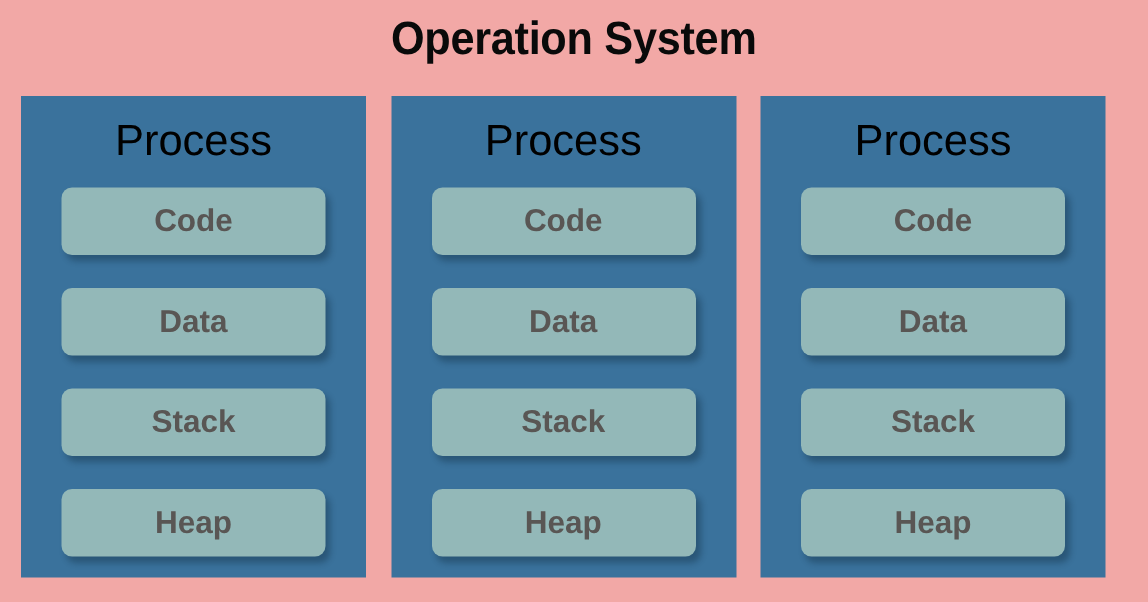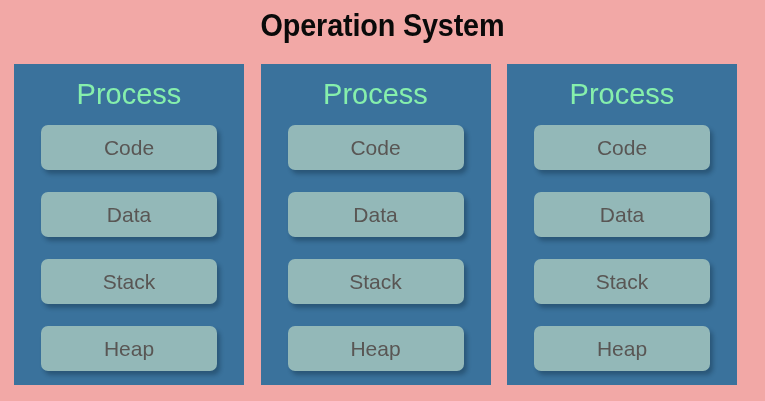--- a/index.html
+++ b/index.html
@@ -54,21 +54,21 @@
     height: 321px;
     background: #3a729c;
     box-sizing: border-box;
     padding: 12px 27px 0 27px;
     display: flex;
     flex-direction: column;
     align-items: stretch;
   }
 
   .process-heading {
-    color: #86efac;
+    color: #000000;
     font-size: 29px;
     line-height: 36px;
     text-align: center;
     font-weight: normal;
     margin: 0 0 13px 0;
     letter-spacing: 0px;
   }
 
   .segment-list {
     display: flex;
@@ -79,20 +79,21 @@
   .segment {
     height: 45px;
     background: #93b8b8;
     border-radius: 7px;
     display: flex;
     align-items: center;
     justify-content: center;
     color: #595654;
     font-size: 21px;
     box-shadow: 3px 4px 4px rgba(10, 30, 45, 0.33);
+    font-weight: bold;
   }
 </style>
 </head>
 <body>
 
 <div class="canvas">
 
   <div class="diagram-title">Operation System</div>
 
   <div class="process-row">

